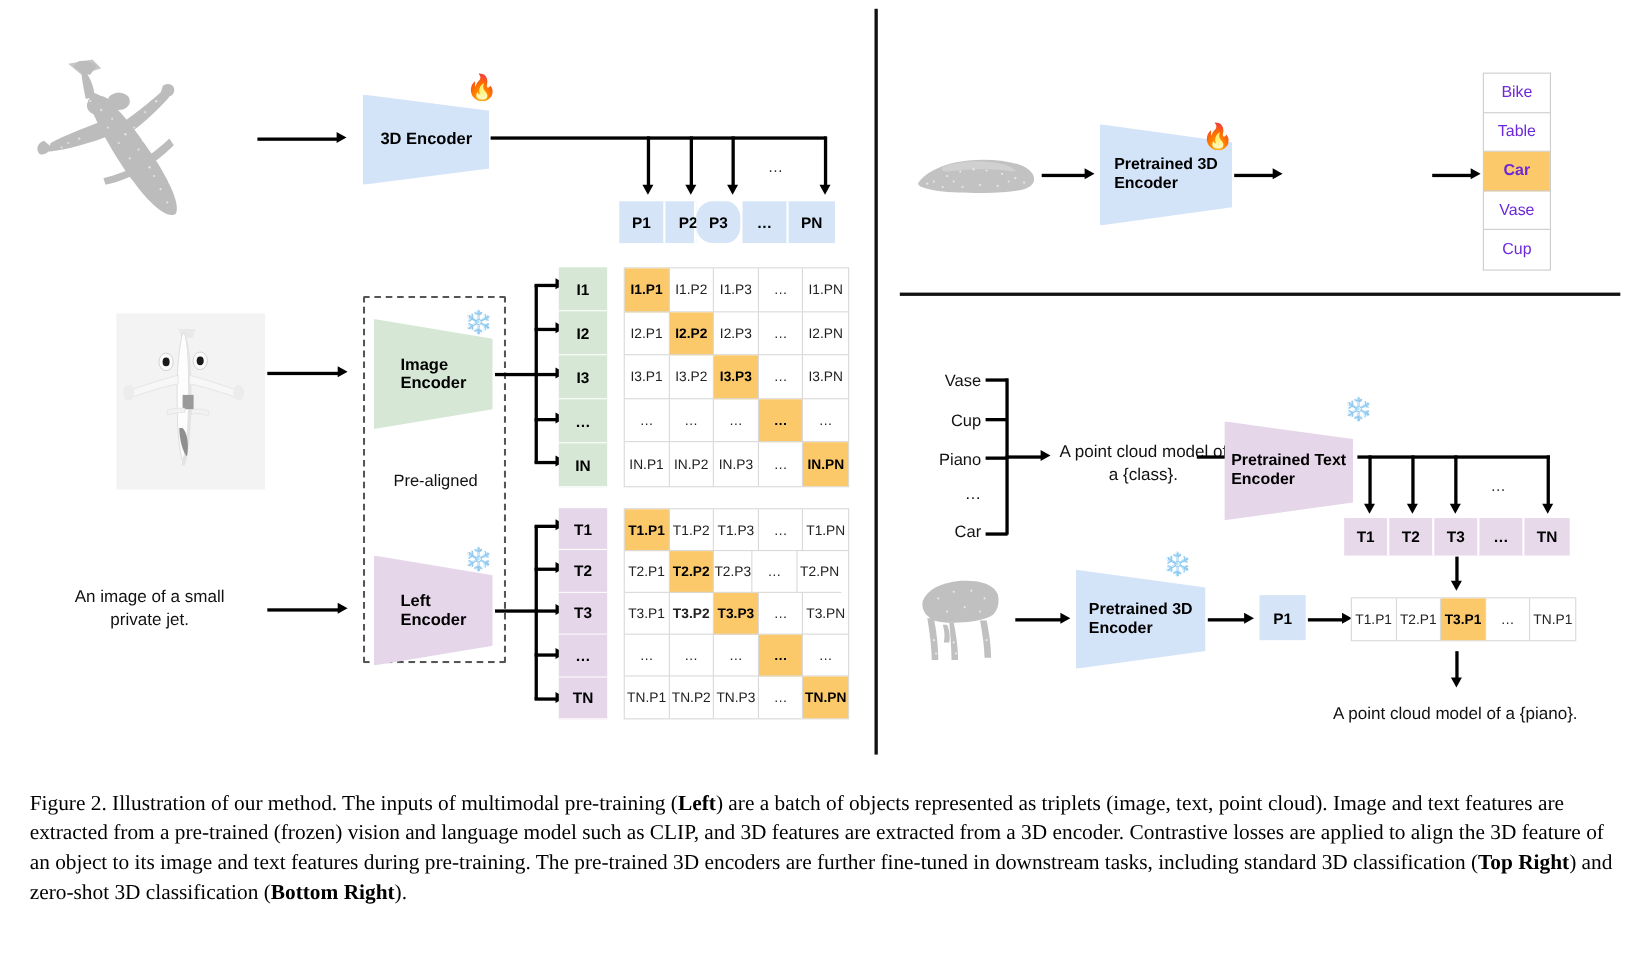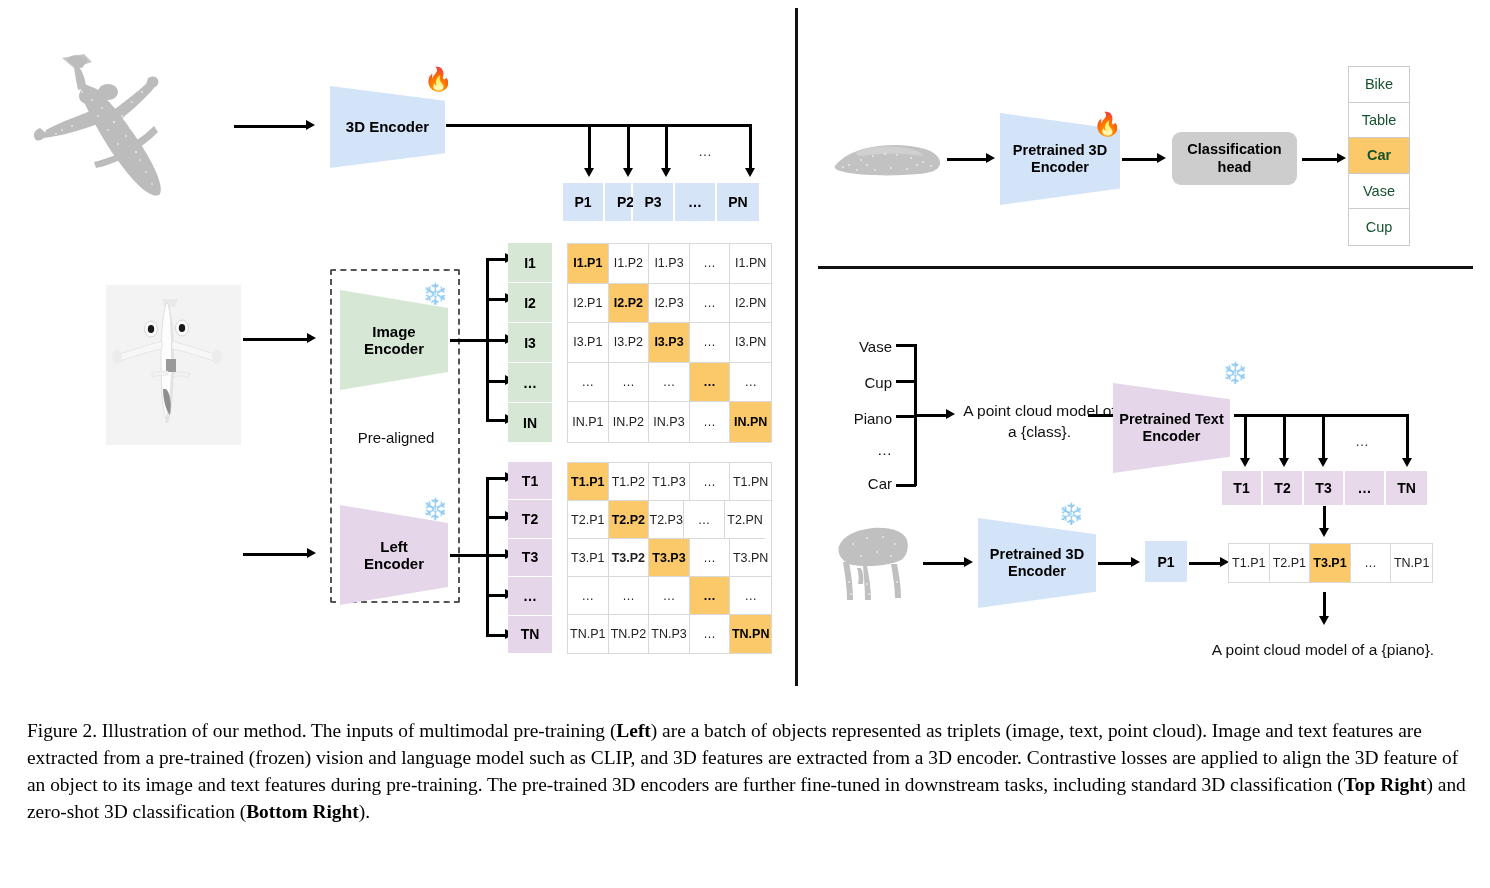--- a/index.html
+++ b/index.html
@@ -21,21 +21,21 @@
   
   .panel-title {
     position:absolute; font-weight:bold; font-size:21px; letter-spacing:-0.2px;
     text-align:center; color:#000; white-space:nowrap;
   }
 
   
   .trap {
     position:absolute;
     display:flex; align-items:center; justify-content:center;
-    text-align:center; font-weight:bold; line-height:1.15;
+    font-weight:bold; line-height:1.15;
   }
   .trap .tlabel { position:relative; z-index:2; }
   .trap-blue  { background:#d3e3f8; }
   .trap-green { background:#d6e8d5; }
   .trap-purple{ background:#e5d6e9; }
   .clip-right { clip-path: polygon(0% 0%, 100% 18%, 100% 82%, 0% 100%); }
 
   
   .cellbox {
     position:absolute; display:flex; align-items:center; justify-content:center;
@@ -84,21 +84,21 @@
     font-weight:bold; font-size:14px; border-right:2px solid #fff;
   }
   .rowcell:last-child { border-right:none; }
   .row-blue   { background:#d5e4f7; }
   .row-purple { background:#e7d8ea; }
 
   
   .classlist { position:absolute; border:1px solid #ccc; background:#fff; }
   .classitem {
     display:flex; align-items:center; justify-content:center;
-    font-size:14.5px; border-bottom:1px solid #ccc; color:#14532d;
+    font-size:14.5px; border-bottom:1px solid #ccc; color:#6d28d9;
   }
   .classitem:last-child { border-bottom:none; }
   .classitem.sel { background:#fbc96a; font-weight:bold; }
 
   
   .dashed-box {
     position:absolute; border:2px dashed #555; border-radius:2px; background:transparent;
   }
   .prealigned { position:absolute; font-size:15px; color:#111; }
 
@@ -209,21 +209,21 @@
   <div class="arrow-d" style="left:623px; top:168px;"></div>
   <div class="ln-v" style="left:665px; top:124px; height:48px;"></div>
   <div class="arrow-d" style="left:661px; top:168px;"></div>
   <div class="ln-v" style="left:749px; top:124px; height:48px;"></div>
   <div class="arrow-d" style="left:745px; top:168px;"></div>
   <div class="txt" style="left:698px; top:142px; font-size:14px; color:#333;">…</div>
 
   <div class="rowstrip" id="p-row" style="left:563px; top:183px; width:210px; height:38px;">
       <div class="rowcell row-blue" style="width: 42px;">P1</div>
       <div class="rowcell row-blue" style="width: 28px; padding-left: 15px;">P2</div>
-      <div class="rowcell row-blue" style="width: 42px;">P3</div>
+      <div class="rowcell row-blue" style="width: 42px; border-radius: 15px;">P3</div>
       <div class="rowcell row-blue" style="width: 42px;">…</div>
       <div class="rowcell row-blue" style="width: 42px;">PN</div>
     </div>
 
   <div class="photo" style="left:106px; top:285px; width:135px; height:160px;">
     <svg width="135" height="160" viewBox="0 0 135 160">
       <rect width="135" height="160" fill="#f3f3f3"></rect>
       <g>
         <path d="M56 14 L72 14 L69 22 L59 22 Z" fill="#e9e9e9"></path>
         <path d="M62 18 C65 30 66 48 66 70 C66 100 64 122 60 134 C56 122 55 100 55 70 C55 48 57 30 60 18 Z" fill="#fdfdfd" stroke="#d5d5d5" stroke-width="0.7"></path>
@@ -262,20 +262,24 @@
   <div class="emoji" style="left:422px; top:283px; font-size:21px;">❄️</div>
 
   <div class="trap trap-purple clip-right" style="left:340px; top:505px; width:108px; height:100px; font-size:15px;">
     <span class="tlabel">
       <span>Left</span><br>
       <span>Encoder</span>
     </span>
   </div>
   <div class="emoji" style="left:422px; top:498px; font-size:21px;">❄️</div>
 
+  <div class="txt txt-c" style="left:36px; top:533px; width:200px; font-size:15.5px;">
+    <span>An image of a small</span><br>
+    <span>private jet.</span>
+  </div>
   <div class="ln-h" style="left:243px; top:553px; width:66px;"></div>
   <div class="arrow-r" style="left:307px; top:548px;"></div>
 
   <div class="ln-h" style="left:450px; top:339px; width:38px;"></div>
   <div class="ln-v" style="left:486px; top:259px; height:162px;"></div>
   <div class="ln-h" style="left:486px; top:258px; width:22px;"></div>
   <div class="arrow-r" style="left:505px; top:253px;"></div>
   <div class="ln-h" style="left:486px; top:298px; width:22px;"></div>
   <div class="arrow-r" style="left:505px; top:293px;"></div>
   <div class="ln-h" style="left:486px; top:339px; width:22px;"></div>
@@ -423,26 +427,20 @@
     <span class="tlabel">
       <span>Pretrained 3D</span><br>
       <span>Encoder</span>
     </span>
   </div>
   <div class="emoji" style="left:1093px; top:113px;">🔥</div>
 
   <div class="ln-h" style="left:1122px; top:158px; width:38px;"></div>
   <div class="arrow-r" style="left:1157px; top:153px;"></div>
 
-  <div class="round-box" style="left:1172px; top:132px; width:125px; height:53px;">
-    <span>
-      <span>Classification</span><br>
-      <span>head</span>
-    </span>
-  </div>
 
   <div class="ln-h" style="left:1302px; top:158px; width:38px;"></div>
   <div class="arrow-r" style="left:1337px; top:153px;"></div>
 
   <div class="classlist" id="class-list" style="left:1348px; top:66px; width:62px; height:180px;">
       <div class="classitem" style="height: 35.6px;">Bike</div>
       <div class="classitem" style="height: 35.6px;">Table</div>
       <div class="classitem sel" style="height: 35.6px;">Car</div>
       <div class="classitem" style="height: 35.6px;">Vase</div>
       <div class="classitem" style="height: 35.6px;">Cup</div>

